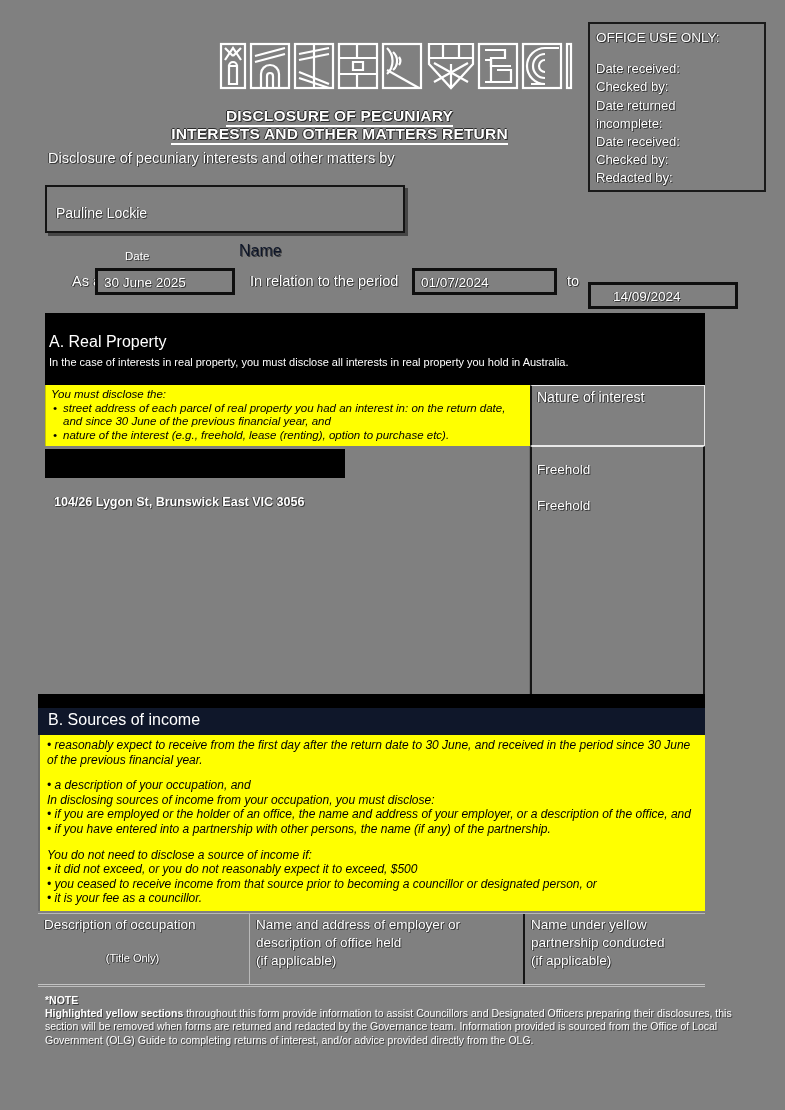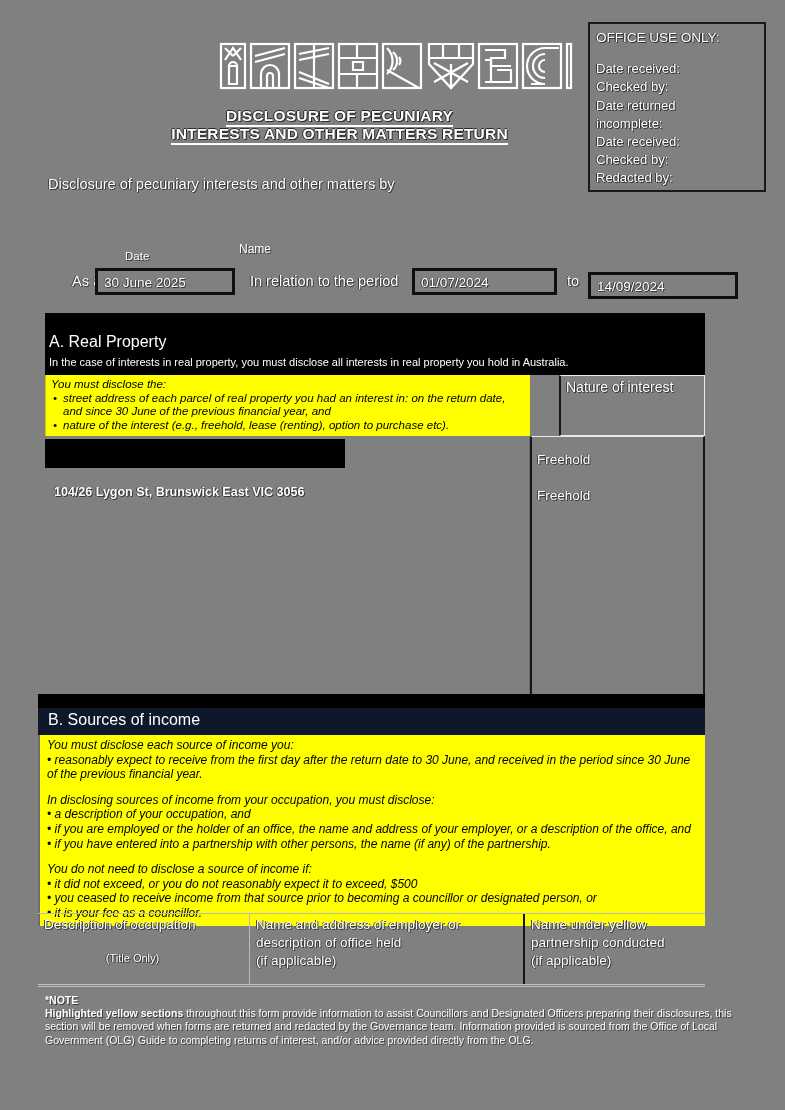--- a/index.html
+++ b/index.html
@@ -64,21 +64,21 @@
     color: #ffffff;
     text-shadow: 1px 1px 0 #333, -1px 0 0 #333;
     white-space: nowrap;
   }
   .office-title { font-size: 13.5px; }
   .office-gap { height: 13px; }
 
   
   #disclosure-label {
     position: absolute;
-    left: 48px; top: 176px;
+    left: 48px; top: 150px;
     font-size: 14.5px;
     color: #ffffff;
     text-shadow: 1px 1px 0 #3a3a3a, -1px 0 0 #3a3a3a;
     white-space: nowrap;
   }
   #name-field {
     position: absolute;
     left: 45px; top: 185px;
     width: 360px; height: 48px;
     border: 2px solid #141414;
@@ -97,22 +97,22 @@
   #label-date {
     position: absolute;
     left: 125px; top: 250px;
     font-size: 11.5px;
     color: #ffffff;
     text-shadow: 1px 1px 0 #3a3a3a;
   }
   #label-name {
     position: absolute;
     left: 239px; top: 242px;
-    font-size: 12px;
-    color: #ffffff;
+    font-size: 16px;
+    color: #0f172a;
     text-shadow: 1px 1px 0 #3a3a3a;
   }
 
   
   #period-row {
     position: absolute;
     left: 45px; top: 266px;
     width: 700px; height: 30px;
   }
   .period-text {
@@ -136,21 +136,21 @@
   .date-box span {
     display: block;
     padding: 4px 0 0 6px;
     font-size: 13.5px;
     color: #ffffff;
     text-shadow: 1px 1px 0 #3a3a3a, -1px 0 0 #3a3a3a;
     white-space: nowrap;
   }
   #box-asat   { left: 50px;  top: 2px; width: 140px; }
   #box-from   { left: 367px; top: 2px; width: 145px; }
-  #box-to     { left: 543px; top: 6px; width: 150px; }
+  #box-to     { left: 543px; top: 16px; width: 150px; padding-left: 16px; }
 
   
   #section-a {
     position: absolute;
     left: 45px; top: 313px;
     width: 660px;
   }
   .black-strip-top {
     height: 16px;
     background: #000000;
@@ -160,21 +160,21 @@
     color: #ffffff;
     font-size: 16px;
     line-height: 22px;
     padding: 2px 0 2px 4px;
   }
   .sec-sub {
     background: #000000;
     color: #ffffff;
     font-size: 11px;
     line-height: 14px;
-    padding: 0 0 6px 4px;
+    padding: 0 0 16px 4px;
   }
   .a-cols {
     display: flex;
     align-items: stretch;
   }
   .a-yellow {
     width: 485px;
     background: #ffff00;
     color: #000000;
     font-style: italic;
@@ -190,21 +190,20 @@
     content: "\2022";
     position: absolute; left: -10px; top: 0;
   }
   .a-nature-head {
     flex: 1;
     border: 1px solid #e8e8e8;
     border-left: 2px solid #151515;
     background: #808080;
     box-sizing: border-box;
     padding: 2px 16px 0 5px;
-    margin-left: 29px;
   }
   .a-nature-head span {
     font-size: 14px;
     color: #ffffff;
     text-shadow: 1px 1px 0 #3a3a3a, -1px 0 0 #3a3a3a;
   }
   .a-body {
     display: flex;
     align-items: stretch;
     height: 275px;
@@ -402,20 +401,23 @@
     <div class="office-line">Checked by:</div>
     <div class="office-line">Date returned</div>
     <div class="office-line">incomplete:</div>
     <div class="office-line">Date received:</div>
     <div class="office-line">Checked by:</div>
     <div class="office-line">Redacted by:</div>
   </div>
 
   <div id="disclosure-label">Disclosure of pecuniary interests and other matters by</div>
 
+  <div id="name-field">
+    <div id="name-value">Pauline Lockie</div>
+  </div>
 
   <div id="label-date">Date</div>
   <div id="label-name">Name</div>
 
   <div id="period-row">
     <div class="period-text" id="txt-asat">As at</div>
     <div class="date-box" id="box-asat">
       <span>30 June 2025</span>
     </div>
     <div class="period-text" id="txt-inrelation">In relation to the period</div>
@@ -455,25 +457,24 @@
         <div class="nature-item">Freehold</div>
         <div class="nature-item">Freehold</div>
       </div>
     </div>
   </div>
 
   <div id="section-b">
     <div class="black-strip-top"></div>
     <div id="sec-b-title">B. Sources of income</div>
     <div class="b-yellow">
-      <p>You must disclose each source of income you:</p>
       <p>• reasonably expect to receive from the first day after the return date to 30 June, and received in the period since 30 June of the previous financial year.</p>
       <div class="b-gap"></div>
+      <p>• a description of your occupation, and</p>
       <p>In disclosing sources of income from your occupation, you must disclose:</p>
-      <p>• a description of your occupation, and</p>
       <p>• if you are employed or the holder of an office, the name and address of your employer, or a description of the office, and</p>
       <p>• if you have entered into a partnership with other persons, the name (if any) of the partnership.</p>
       <div class="b-gap"></div>
       <p>You do not need to disclose a source of income if:</p>
       <p>• it did not exceed, or you do not reasonably expect it to exceed, $500</p>
       <p>• you ceased to receive income from that source prior to becoming a councillor or designated person, or</p>
       <p>• it is your fee as a councillor.</p>
     </div>
   </div>
 

